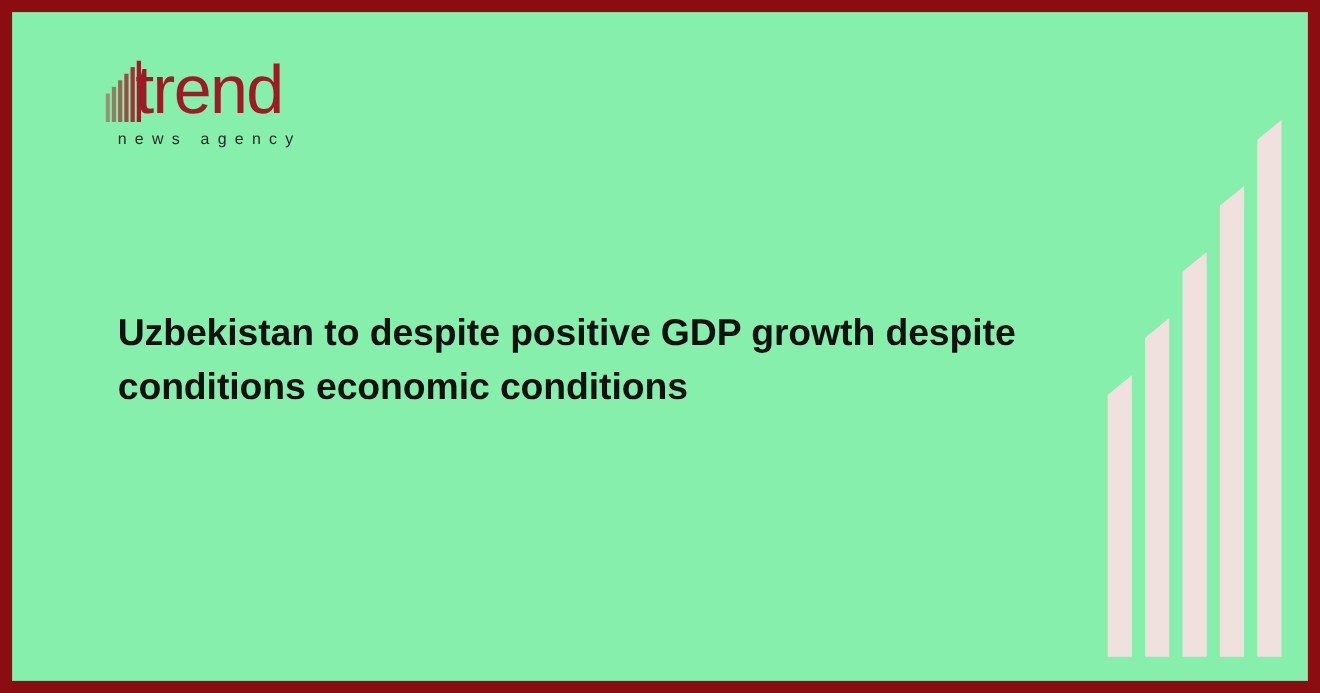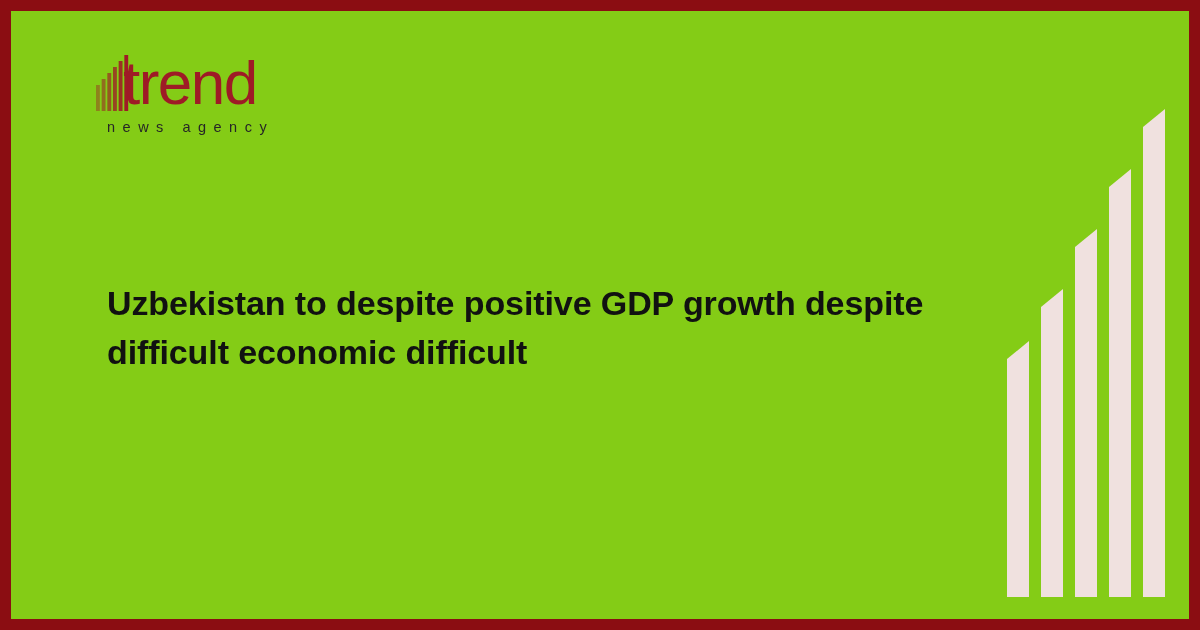--- a/index.html
+++ b/index.html
@@ -19,21 +19,21 @@
     background: #8B0D12;      
     overflow: hidden;
   }
 
   .card-inner {
     position: absolute;
     left: 11px;
     top: 11px;
     right: 11px;
     bottom: 11px;
-    background: #84cc16;
+    background: #86efac;
     overflow: hidden;
   }
 
   
   .watermark {
     position: absolute;
     right: 0px;
     top: 0px;
     width: 190px;
     height: 100%;
@@ -131,17 +131,17 @@
           </svg>
         </span>
         <span class="logo-word">trend</span>
       </div>
       <div class="logo-sub">news agency</div>
     </div>
 
     <div class="headline">
       <span>Uzbekistan to despite positive GDP growth despite</span>
       <br>
-      <span>difficult economic difficult</span>
+      <span>conditions economic conditions</span>
     </div>
 
   </div>
 </div>
 
 </body></html>

